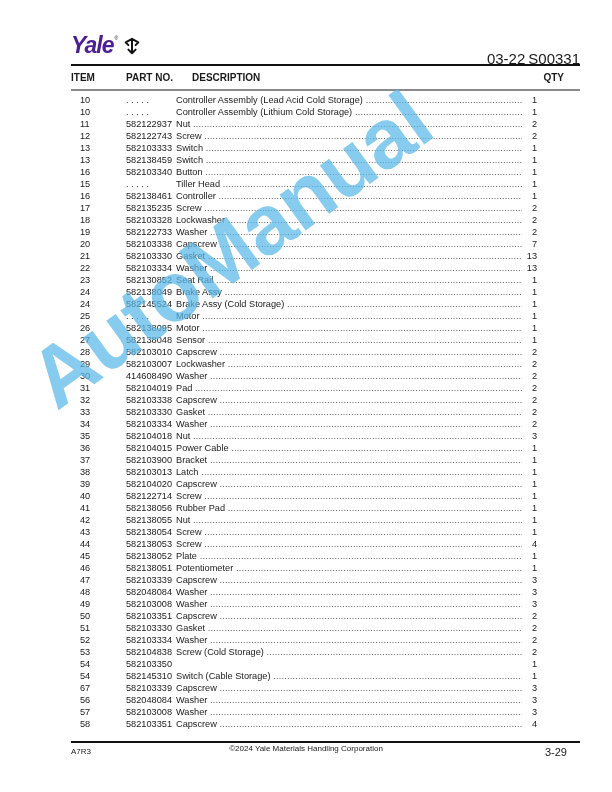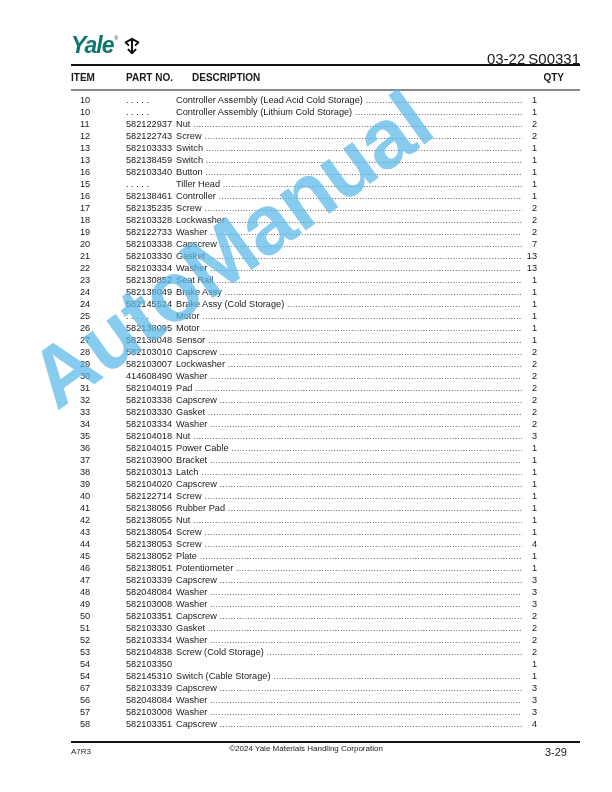--- a/index.html
+++ b/index.html
@@ -1,20 +1,20 @@
 <!DOCTYPE html>
 <html><head>
 <meta charset="utf-8">
 <style>
   html, body { margin: 0; padding: 0; background: #ffffff; }
   body { width: 612px; height: 792px; position: relative; overflow: hidden;
          font-family: "Liberation Sans", sans-serif; color: #1a1a1a; }
   .logo { position: absolute; left: 71px; top: 35px; display: flex; align-items: flex-end; }
   .logo-text { font-family: "Liberation Sans", sans-serif; font-weight: bold; font-style: italic;
-               font-size: 23px; letter-spacing: -1px; color: #0f766e; line-height: 20px; }
+               font-size: 23px; letter-spacing: -1px; color: #4c1d95; line-height: 20px; }
   .logo-mark { margin-left: 5px; width: 18px; height: 18px; }
   .reg { font-size: 5px; position: relative; top: -14px; margin-left: 1px; }
   .hdr-right { position: absolute; right: 32px; top: 50px; font-size: 15px; display: flex; gap: 3px; }
   .rule-top { position: absolute; left: 71px; right: 32px; top: 64px; height: 2px; background: #111; }
   .colhead { position: absolute; left: 71px; right: 48px; top: 72px; height: 14px; font-size: 10px; font-weight: bold; }
   .colhead span { position: absolute; top: 0; }
   .rule-mid { position: absolute; left: 71px; right: 32px; top: 89px; height: 2px; background: #8a8a8a; }
   .rows { position: absolute; left: 0; top: 94px; width: 584px; }
   .row { position: relative; height: 12px; font-size: 9.2px; line-height: 12px; }
   .row .item { position: absolute; left: 80px; }

